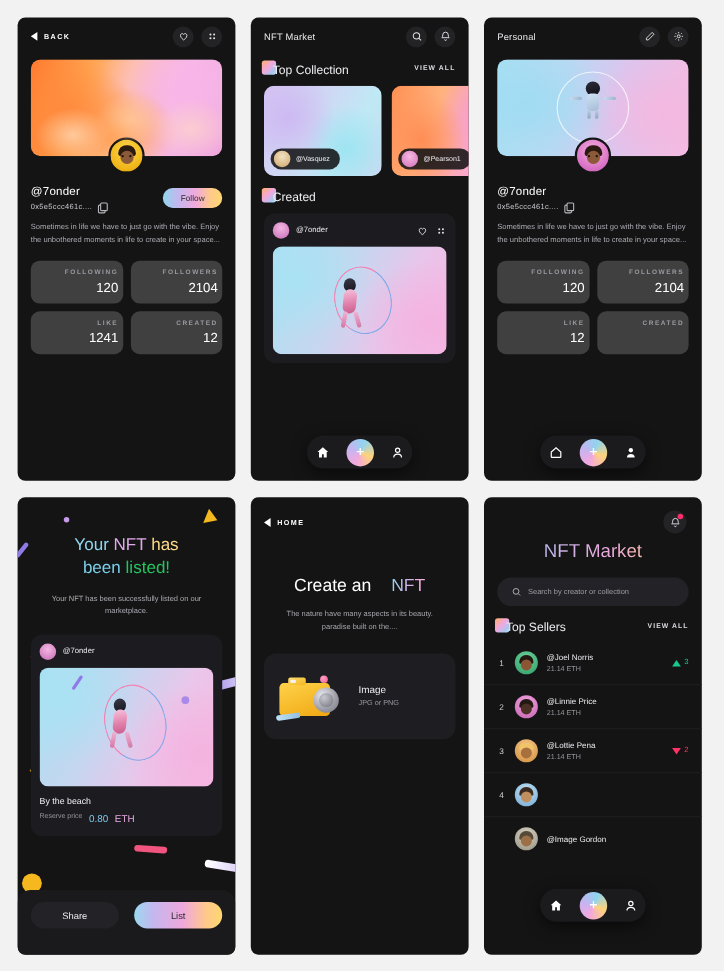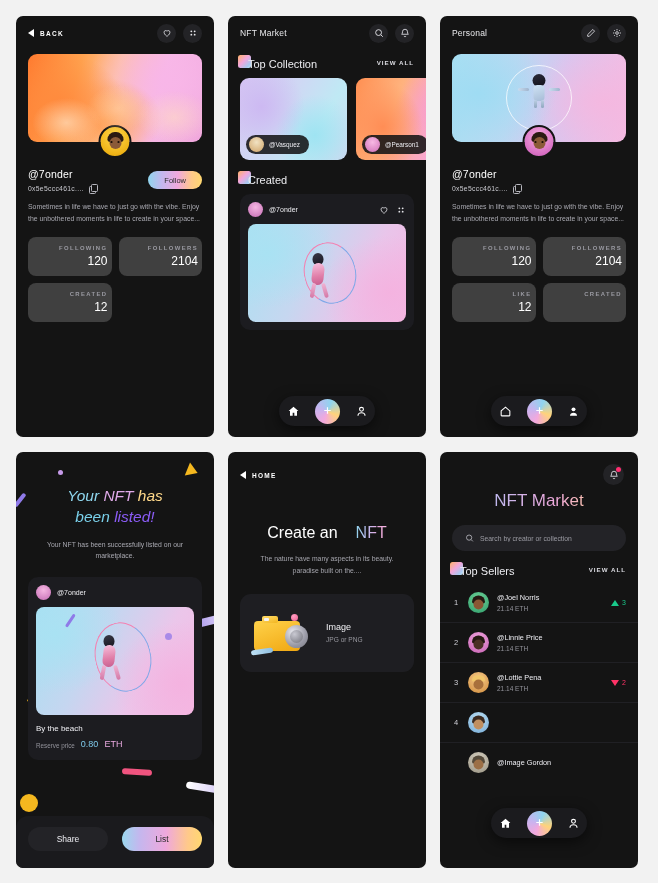--- a/index.html
+++ b/index.html
@@ -190,40 +190,40 @@
   .ap-head { position:absolute; left:50%; top:0; transform:translateX(-50%); width:11px; height:12px;
     border-radius:50% 50% 45% 45%; background:linear-gradient(160deg,#3a3a48,#16161f); }
   .ap-body { position:absolute; left:50%; top:10px; transform:translateX(-50%) rotate(6deg);
     width:12px; height:22px; border-radius:6px; background:linear-gradient(165deg,#f7c3df,#e07ea8 60%,#c75d8e); }
   .ap-leg { position:absolute; top:30px; width:4px; height:15px; border-radius:3px;
     background:linear-gradient(180deg,#f0b4d4,#d478a6); }
   .ap-leg.l { left:4px; transform:rotate(11deg); } .ap-leg.r { right:2px; transform:rotate(-16deg); }
 
   
   .succ-title { text-align:center; font-size:15.5px; line-height:1.35; margin-top:34px; padding:0 10px; }
-  .succ-title span { font-weight:normal;font-style:italic; }
+  .succ-title span { font-weight:normal; }
   .w-your { color:#8fd6ee; } .w-nft { color:#dfa9e8; } .w-has { color:#ffd98a; }
-  .w-been { color:#7ad0ea; } .w-listed { color:#8b5cf6; }
+  .w-been { color:#7ad0ea; } .w-listed { color:#22c55e; }
   .succ-sub { color:#a9a9b1; font-size:6.8px; text-align:center; line-height:1.7; margin-top:11px; padding:0 20px; }
 
   .nft-card { margin:15px 12px 0; background:#1c1c20; border-radius:10px; padding:8px 8px 11px; position:relative; }
   .nft-art { margin-top:7px; height:108px; border-radius:8px; position:relative; overflow:hidden;
     background:
       radial-gradient(70% 90% at 12% 25%, #a9e2f3 0%, rgba(169,226,243,0) 62%),
       radial-gradient(70% 95% at 92% 72%, #f4b3e0 0%, rgba(244,179,224,0) 62%),
       linear-gradient(118deg,#a6e0f2 0%, #c5d6f0 38%, #ebc6ea 68%, #f6b9e3 100%); }
   .nft-title { color:#f0f0f4; font-size:8px; margin-top:9px; }
-  .price-row { display:flex; align-items:flex-end; gap:6px; margin-top:6px; }
+  .price-row { display:flex; align-items:flex-start; gap:6px; margin-top:6px; }
   .price-label { color:#93939b; font-size:6.3px; }
   .price-val { font-size:9px; }
   .price-eth { font-size:9px; color:#e9a9e0; }
   .price-num { color:#7fc9ea; }
 
   .action-bar { position:absolute; left:0; right:0; bottom:0; background:#1a1a1d;
-    border-radius:12px 12px 7px 7px; padding:11px 12px 17px; display:flex; gap:14px;justify-content:space-between; }
+    border-radius:12px 12px 7px 7px; padding:11px 12px 24px; display:flex; gap:14px;justify-content:space-between; }
   .btn-share { flex:1; background:#232327; border-radius:18px; color:#ededf2; font-size:8.5px;
     padding:7px 0; text-align:center; border:none; cursor:pointer; }
   .btn-list { flex:1; border-radius:18px; color:#2a2a2a; font-size:8.5px; padding:7px 0; text-align:center;
     border:none; cursor:pointer;
     background:linear-gradient(92deg,#9ad9ef 0%, #c4b7ee 22%, #efa8dc 55%, #ffc98a 82%, #ffd86e 100%); }
 
   
   .cf { position:absolute; pointer-events:none; }
   .cf-dot { border-radius:50%; }
 
@@ -367,20 +367,24 @@
       <div class="stats">
         <div class="stat">
           <div class="stat-label">FOLLOWING</div>
           <div class="stat-value">120</div>
         </div>
         <div class="stat">
           <div class="stat-label">FOLLOWERS</div>
           <div class="stat-value">2104</div>
         </div>
         <div class="stat">
+          <div class="stat-label">LIKE</div>
+          <div class="stat-value">1241</div>
+        </div>
+        <div class="stat">
           <div class="stat-label">CREATED</div>
           <div class="stat-value">12</div>
         </div>
       </div>
     </div>
   </div>
 
   <div class="screen">
     <div class="hdr">
       <span class="hdr-title">NFT Market</span>

